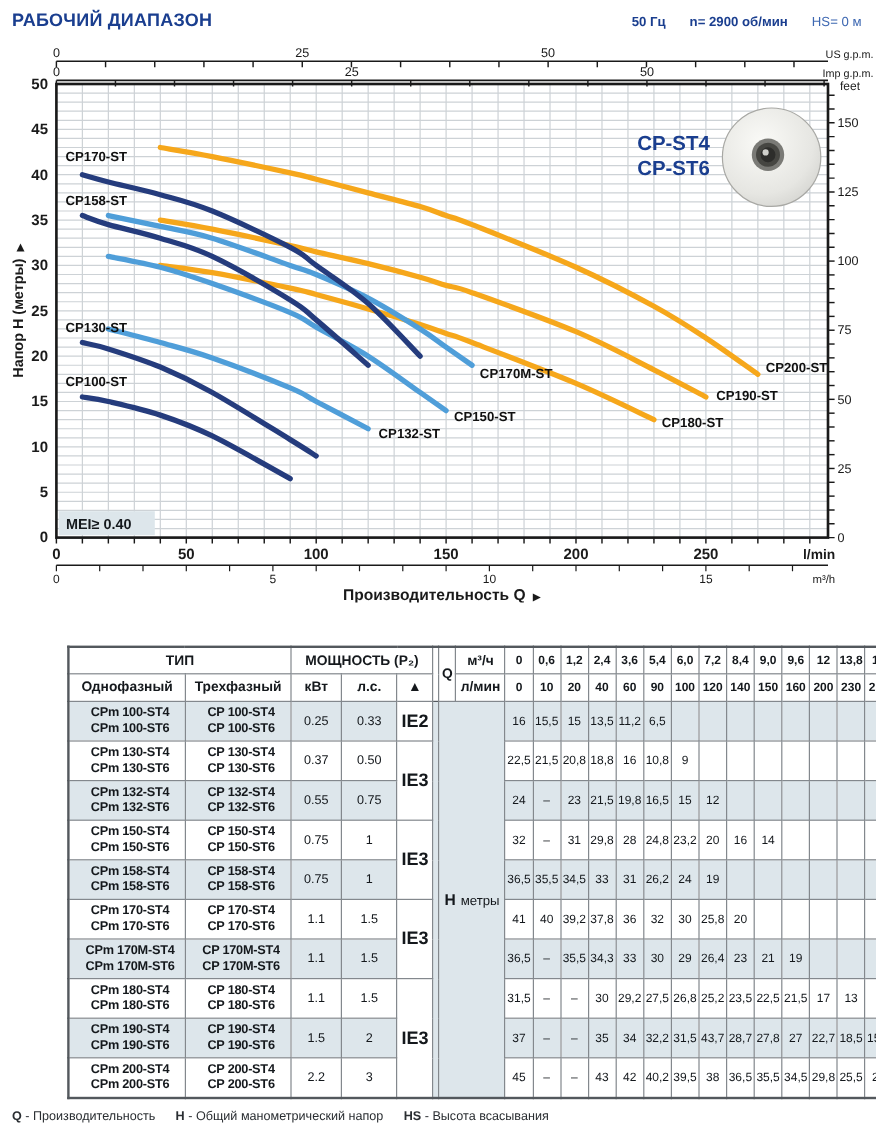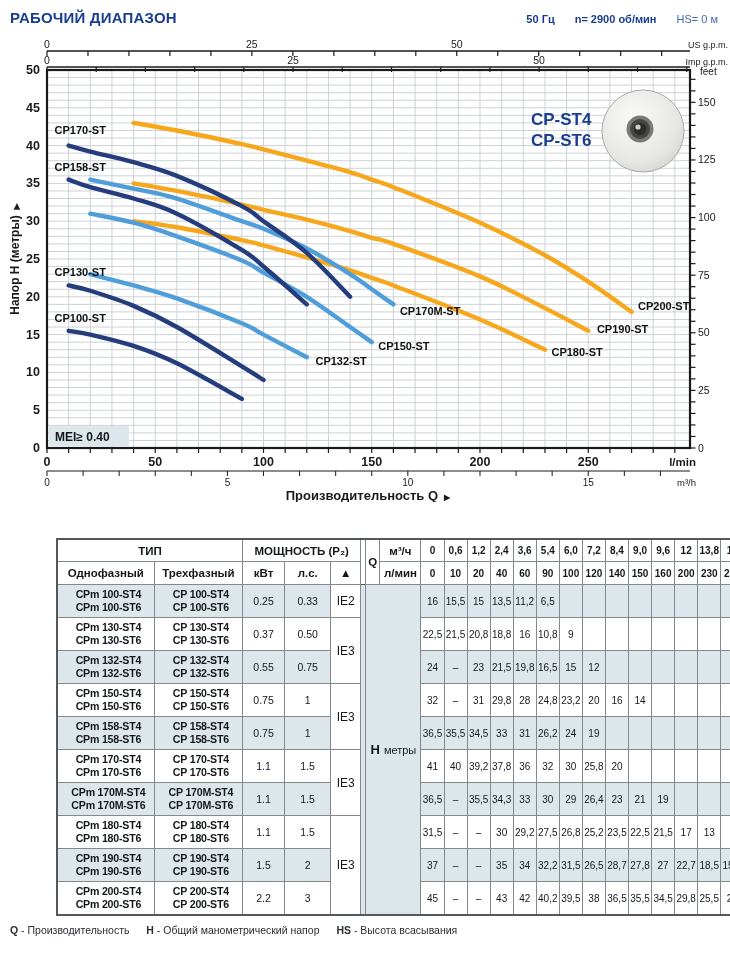--- a/index.html
+++ b/index.html
@@ -25,21 +25,21 @@
   thead tr.r1 td{height:19px;font-size:11.5px;}
   thead tr.r2 td{height:20px;font-size:11.5px;}
   thead tr.r2 td.unitv, thead tr.r1 td.unitv{font-size:10px;}
   thead td.qcell{font-size:13px;}
   thead td.unit{font-size:10px;}
   thead tr.r2{border-bottom:1.6px solid #53585d;}
   tbody td{height:30px;}
   tbody td.model{text-align:center;padding-left:5px;font-weight:bold;font-size:10.6px;line-height:13px;letter-spacing:-0.2px;}
   tbody td.num{font-size:10.5px;}
   tbody td.val{font-size:10px;}
-  tbody td.ie{font-weight:normal;font-size:12px;background:#ffffff;}
+  tbody td.ie{font-weight:bold;font-size:15px;background:#ffffff;}
   tr.alt td{background:#dde6eb;}
   tr.alt td.ie{background:#ffffff;}
   td.sp{border:none;background:#ffffff;}
   td.hcell{border:none;border-left:1px solid #83888d;background:#ffffff;font-size:11px;}
   td.hcell b{font-size:13px;margin-right:4px;}
   td.tri{font-size:7px;}
 
   
   .notes{padding:8px 10px 0 10px;font-size:10.5px;color:#2a2e32;}
   .notes .l1 span.t{font-weight:bold;}
@@ -658,21 +658,21 @@
             </td>
             <td class="num">1.5</td>
             <td class="num">2</td>
             <td class="val">37</td>
             <td class="val">–</td>
             <td class="val">–</td>
             <td class="val">35</td>
             <td class="val">34</td>
             <td class="val">32,2</td>
             <td class="val">31,5</td>
-            <td class="val">26,5</td>
+            <td class="val">43,7</td>
             <td class="val">28,7</td>
             <td class="val">27,8</td>
             <td class="val">27</td>
             <td class="val">22,7</td>
             <td class="val">18,5</td>
             <td class="val">15,5</td>
             <td class="val"></td>
           </tr>
           <tr>
             <td class="model">

